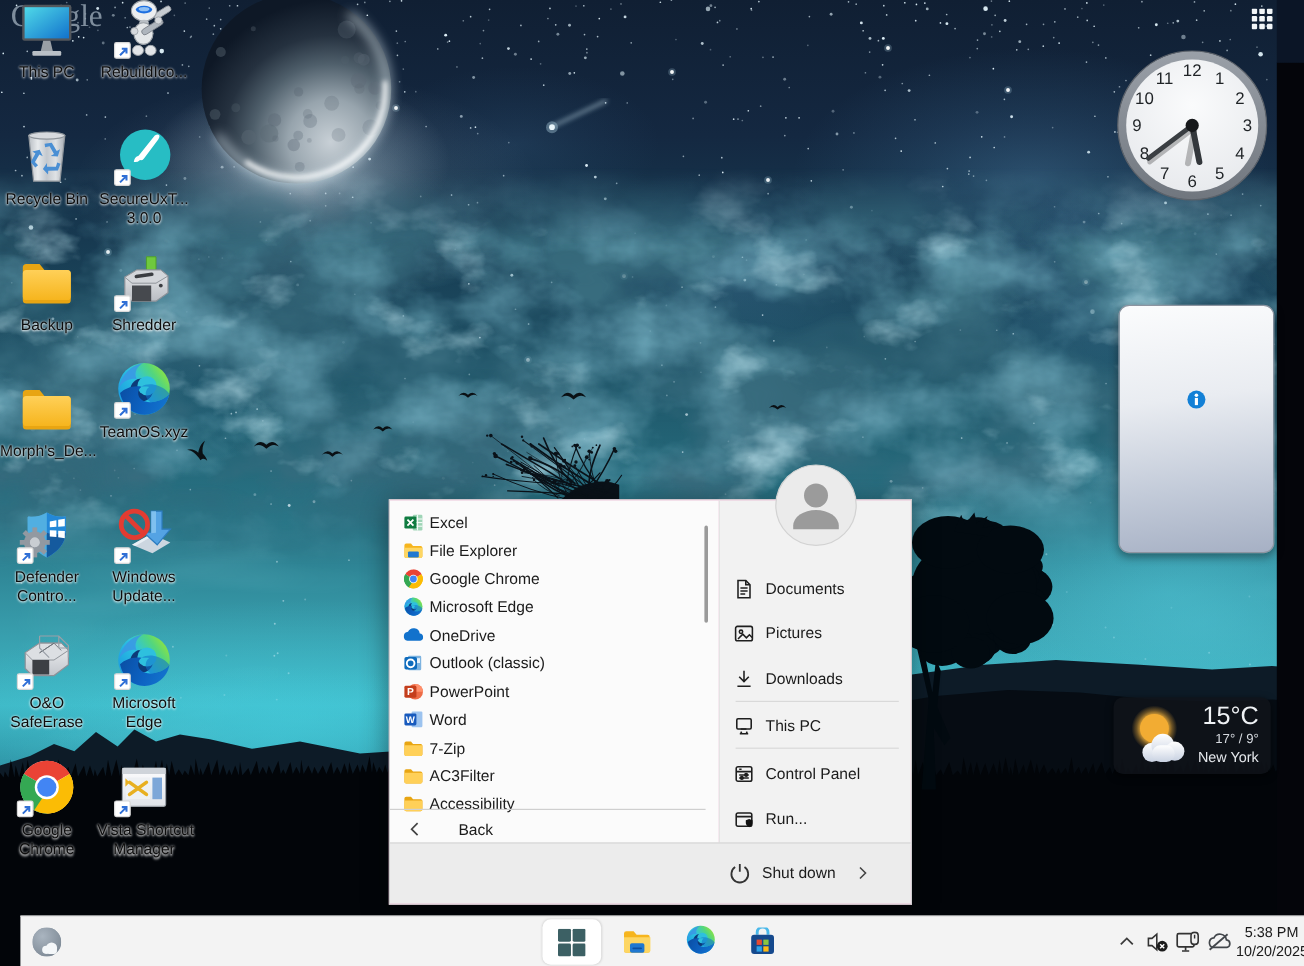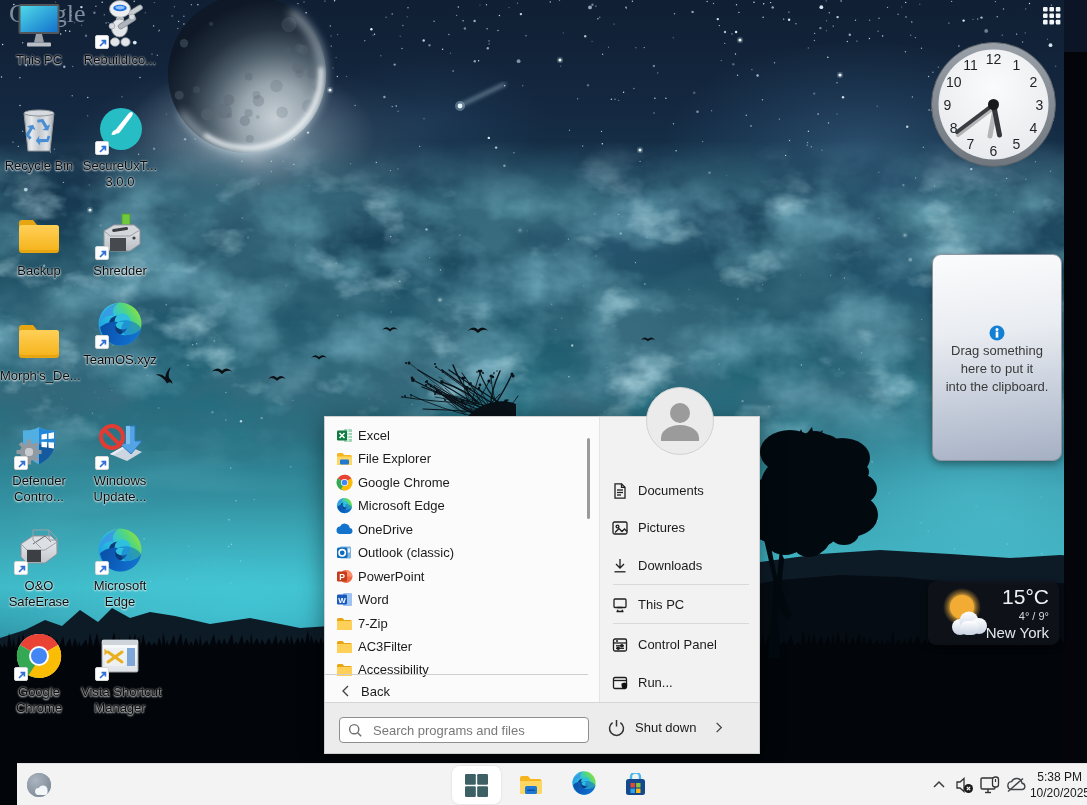--- a/index.html
+++ b/index.html
@@ -1036,21 +1036,20 @@
   </svg>
 
   <div id="clip">
     <div style="position:absolute;left:0;right:0;top:70px;text-align:center">
       <svg width="16" height="16" viewBox="0 0 16 16">
           <circle cx="8" cy="8" r="7.5" fill="#1380d6"></circle>
           <rect x="6.7" y="6.6" width="2.6" height="6" fill="#fff"></rect>
           <circle cx="8" cy="4.4" r="1.5" fill="#fff"></circle>
         </svg>
     </div>
-    <div class="txt">Drag something<br>here to put it<br>into the clipboard.</div>
   </div>
 
   <div id="weather">
     <svg class="abs" style="left:10px;top:6px" width="56" height="52" viewBox="0 0 56 52">
       <defs>
         <radialGradient id="sung" cx="0.5" cy="0.5" r="0.5">
           <stop offset="0.55" stop-color="#f3b13a"></stop>
             <stop offset="0.78" stop-color="#f3b13a" stop-opacity=".4"></stop>
             <stop offset="1" stop-color="#f3b13a" stop-opacity="0"></stop>
         </radialGradient>
@@ -1063,22 +1062,22 @@
       <circle cx="24" cy="20" r="12" fill="#f2ac33"></circle>
       <g fill="url(#cloudg)">
         <circle cx="22" cy="40" r="8"></circle>
         <circle cx="31" cy="34" r="9.5"></circle>
         <circle cx="41" cy="39" r="8"></circle>
         <rect x="22" y="34" width="19" height="14" rx="7"></rect>
       </g>
     </svg>
     <div class="abs" style="right:10px;top:4px;text-align:right;color:#eef1f4">
       <div style="font-size:21px;letter-spacing:0">15°C</div>
-      <div style="font-size:11px;color:#d6dadf;margin-top:1px">4° / 9°</div>
-      <div style="font-size:15px;color:#e4e7eb;margin-top:2px">New York</div>
+      <div style="font-size:11px;color:#d6dadf;margin-top:1px">17° / 9°</div>
+      <div style="font-size:12px;color:#e4e7eb;margin-top:2px">New York</div>
     </div>
   </div>
 
   <div id="menu">
     <div id="menuL"></div>
     <div id="menuR"></div>
     <div id="menuB"></div>
     <div id="scrollbar"></div>
     <div id="plist">
         <div class="pitem" style="top:6.9px">
@@ -1203,30 +1202,23 @@
           <span>Accessibility</span>
         </div>
       </div>
 
     <div class="abs" style="left:0;top:257px;width:263px;height:1px;background:#cfcfcf"></div>
 
     <div class="abs" style="left:12px;top:262px;width:250px;height:24px;display:flex;align-items:center;font-size:13px;color:#1b1b1b">
       <svg width="14" height="14" viewBox="0 0 14 14" style="margin-left:2px">
           <path d="M9 2 L4 7 L9 12" fill="none" stroke="#444" stroke-width="1.4"></path>
         </svg>
-      <span style="margin-left:8px">Back</span>
+      <span style="margin-left:29px">Back</span>
     </div>
 
-    <div class="abs" style="left:14px;top:300px;width:250px;height:26px;background:#fff;border:1px solid #8f8f8f;border-radius:4px;display:flex;align-items:center">
-      <svg width="15" height="15" viewBox="0 0 15 15" style="margin-left:8px">
-          <circle cx="6.2" cy="6.2" r="4.6" fill="none" stroke="#6e6e6e" stroke-width="1.4"></circle>
-          <line x1="9.7" y1="9.7" x2="13.2" y2="13.2" stroke="#6e6e6e" stroke-width="1.4"></line>
-        </svg>
-      <span style="margin-left:10px;font-size:13px;color:#787878">Search programs and files</span>
-    </div>
 
     <div class="abs" style="left:282px;top:301px;display:flex;align-items:center;font-size:13px;color:#1b1b1b">
       <svg width="19" height="19" viewBox="0 0 19 19">
           <path d="M5.6 4.6 A7 7 0 1 0 13.4 4.6" fill="none" stroke="#333" stroke-width="1.5"></path>
           <line x1="9.5" y1="2" x2="9.5" y2="8.5" stroke="#333" stroke-width="1.5"></line>
         </svg>
       <span style="margin-left:9px">Shut down</span>
       <svg width="13" height="13" viewBox="0 0 14 14" style="margin-left:16px">
           <path d="M5 2 L10 7 L5 12" fill="none" stroke="#444" stroke-width="1.4"></path>
         </svg>

